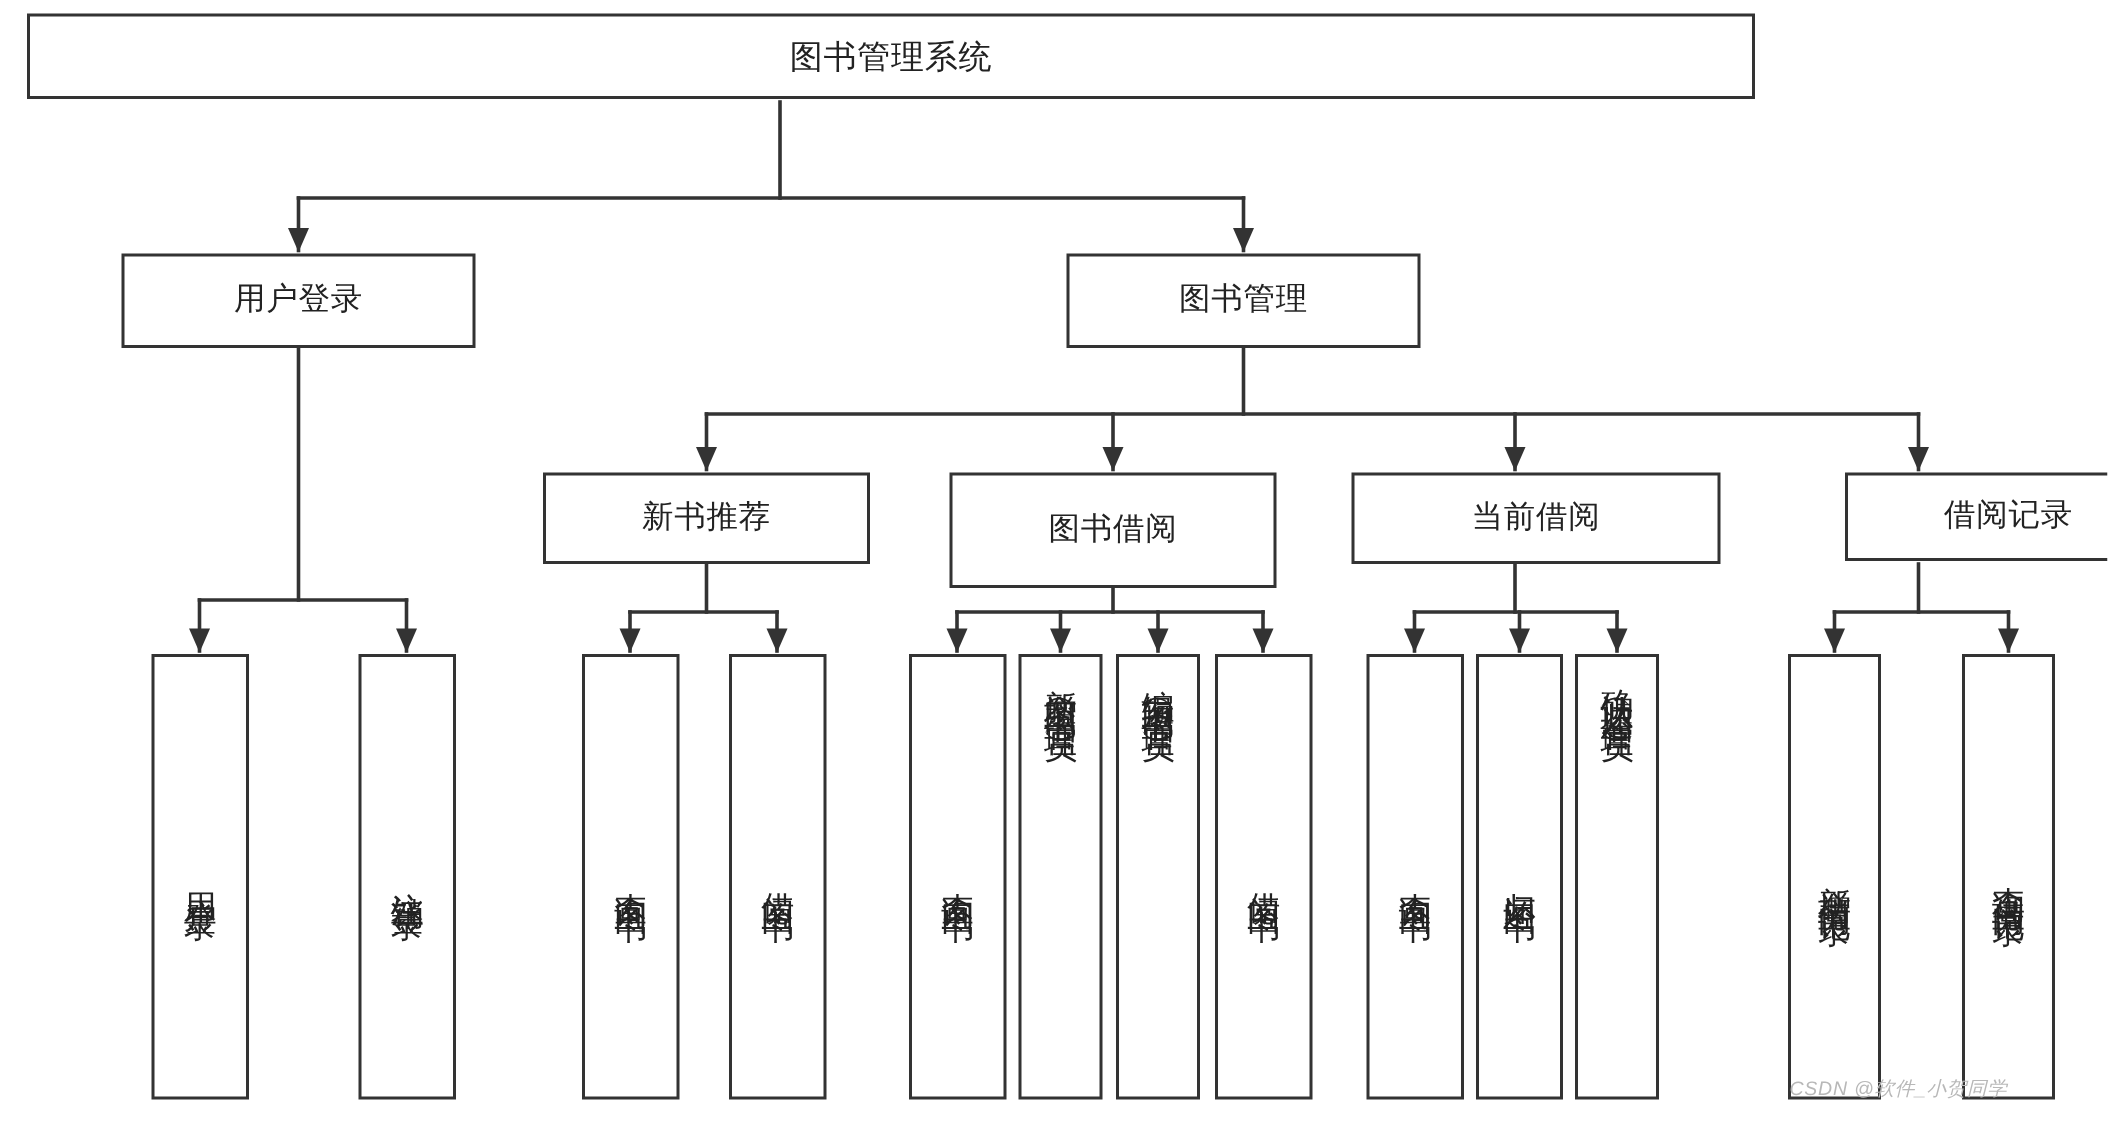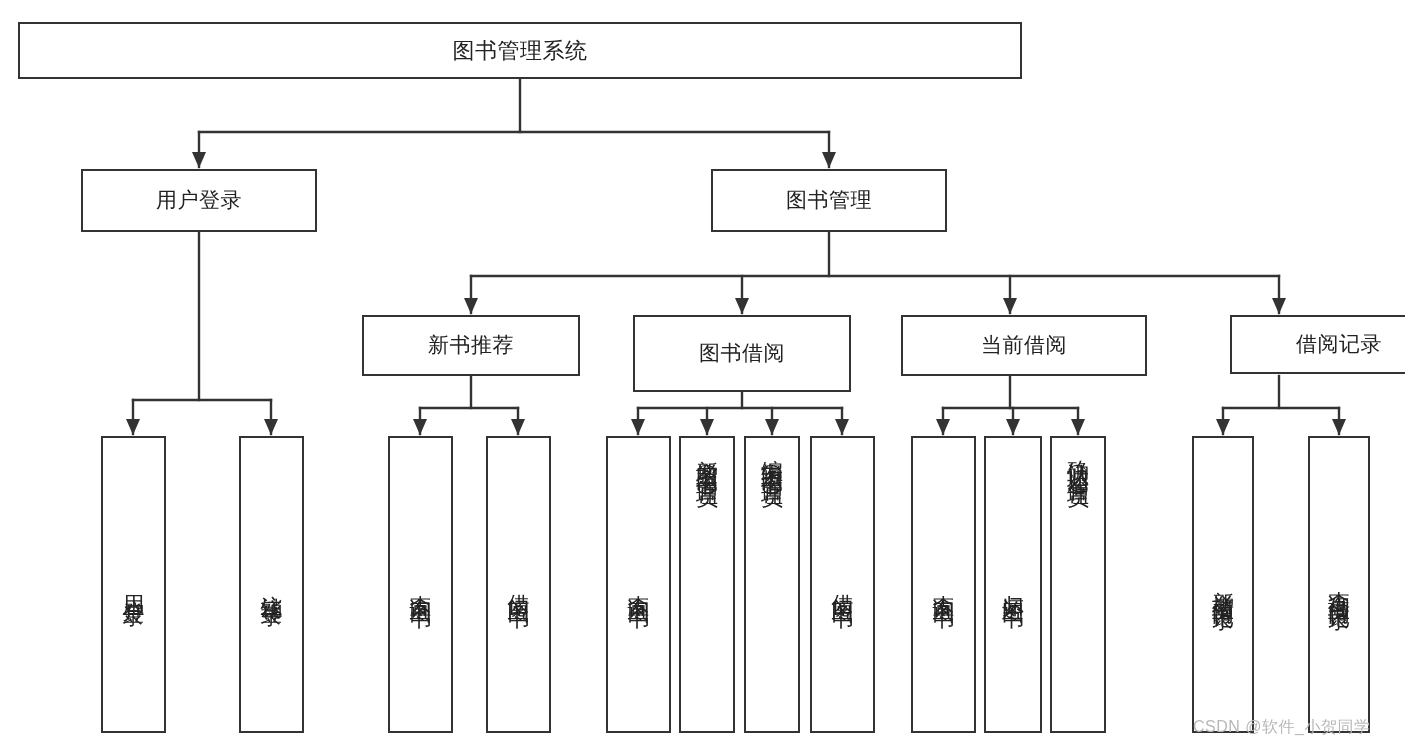--- a/index.html
+++ b/index.html
@@ -64,25 +64,26 @@
     line-height: 1.0;
     letter-spacing: 4px;
     white-space: nowrap;
   }
   .node.leaf.center-v {
     align-items: center;
     padding-top: 0;
   }
   .watermark {
     position: absolute;
-    font-size: 16px;
+    font-size: 13px;
     color: #b8b8b8;
     white-space: nowrap;
     letter-spacing: 0.5px;
     user-select: none;
+    font-style: italic;
   }
 </style>
 </head>
 <body>
 
 <div id="diagram-root">
 
   <svg id="edges-layer" width="1405" height="747" viewBox="0 0 1405 747">
       <line x1="520" y1="68" x2="520" y2="132" stroke="#333333" stroke-width="2.4" stroke-linecap="square"></line>
       <line x1="199" y1="132" x2="829" y2="132" stroke="#333333" stroke-width="2.4" stroke-linecap="square"></line>
@@ -131,21 +132,21 @@
       <line x1="1078" y1="408" x2="1078" y2="434" stroke="#333333" stroke-width="2.4" stroke-linecap="square"></line>
       <polygon points="1071,419 1085,419 1078,435" fill="#333333"></polygon>
       <line x1="1279" y1="376" x2="1279" y2="408" stroke="#333333" stroke-width="2.4" stroke-linecap="square"></line>
       <line x1="1223" y1="408" x2="1339" y2="408" stroke="#333333" stroke-width="2.4" stroke-linecap="square"></line>
       <line x1="1223" y1="408" x2="1223" y2="434" stroke="#333333" stroke-width="2.4" stroke-linecap="square"></line>
       <polygon points="1216,419 1230,419 1223,435" fill="#333333"></polygon>
       <line x1="1339" y1="408" x2="1339" y2="434" stroke="#333333" stroke-width="2.4" stroke-linecap="square"></line>
       <polygon points="1332,419 1346,419 1339,435" fill="#333333"></polygon>
     </svg>
 
-  <div class="node root horiz" style="left: 18px; top: 22px; width: 1004px; height: 57px;">
+  <div class="node root horiz" style="left: 18px; top: 9px; width: 1152px; height: 57px;">
     <span class="node-label">图书管理系统</span>
   </div>
 
   <div class="node horiz" style="left: 81px; top: 169px; width: 236px; height: 63px;">
     <span class="node-label">用户登录</span>
   </div>
   <div class="node horiz" style="left: 362px; top: 315px; width: 218px; height: 61px;">
     <span class="node-label">新书推荐</span>
   </div>
 

